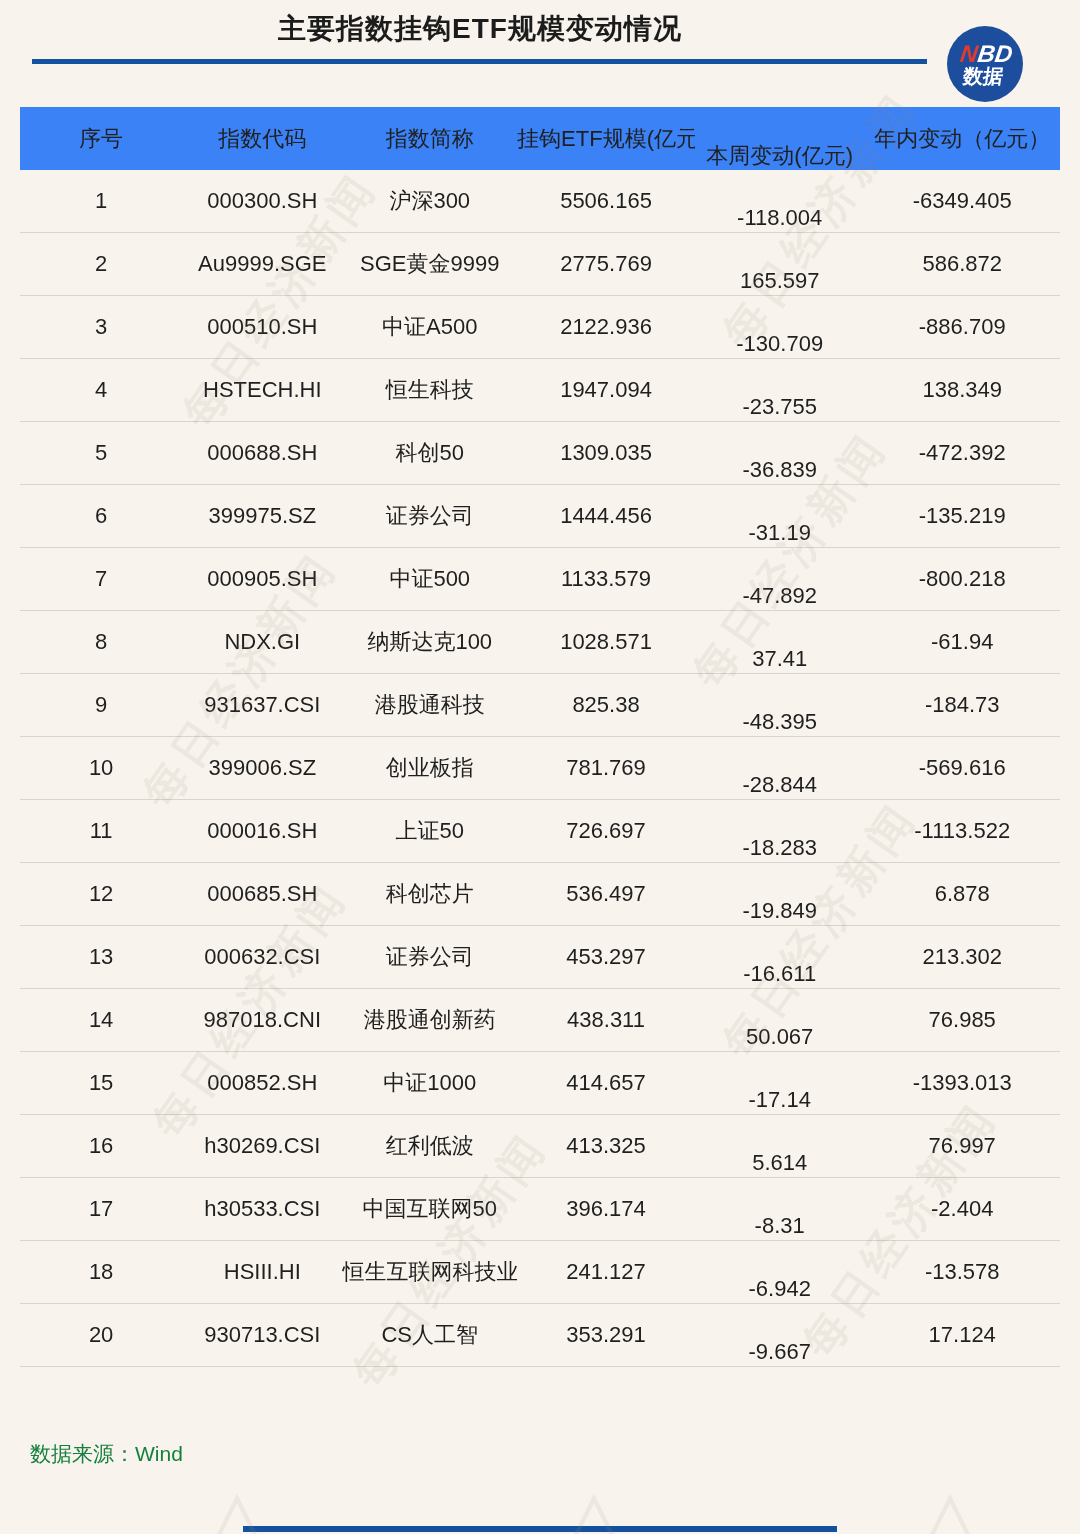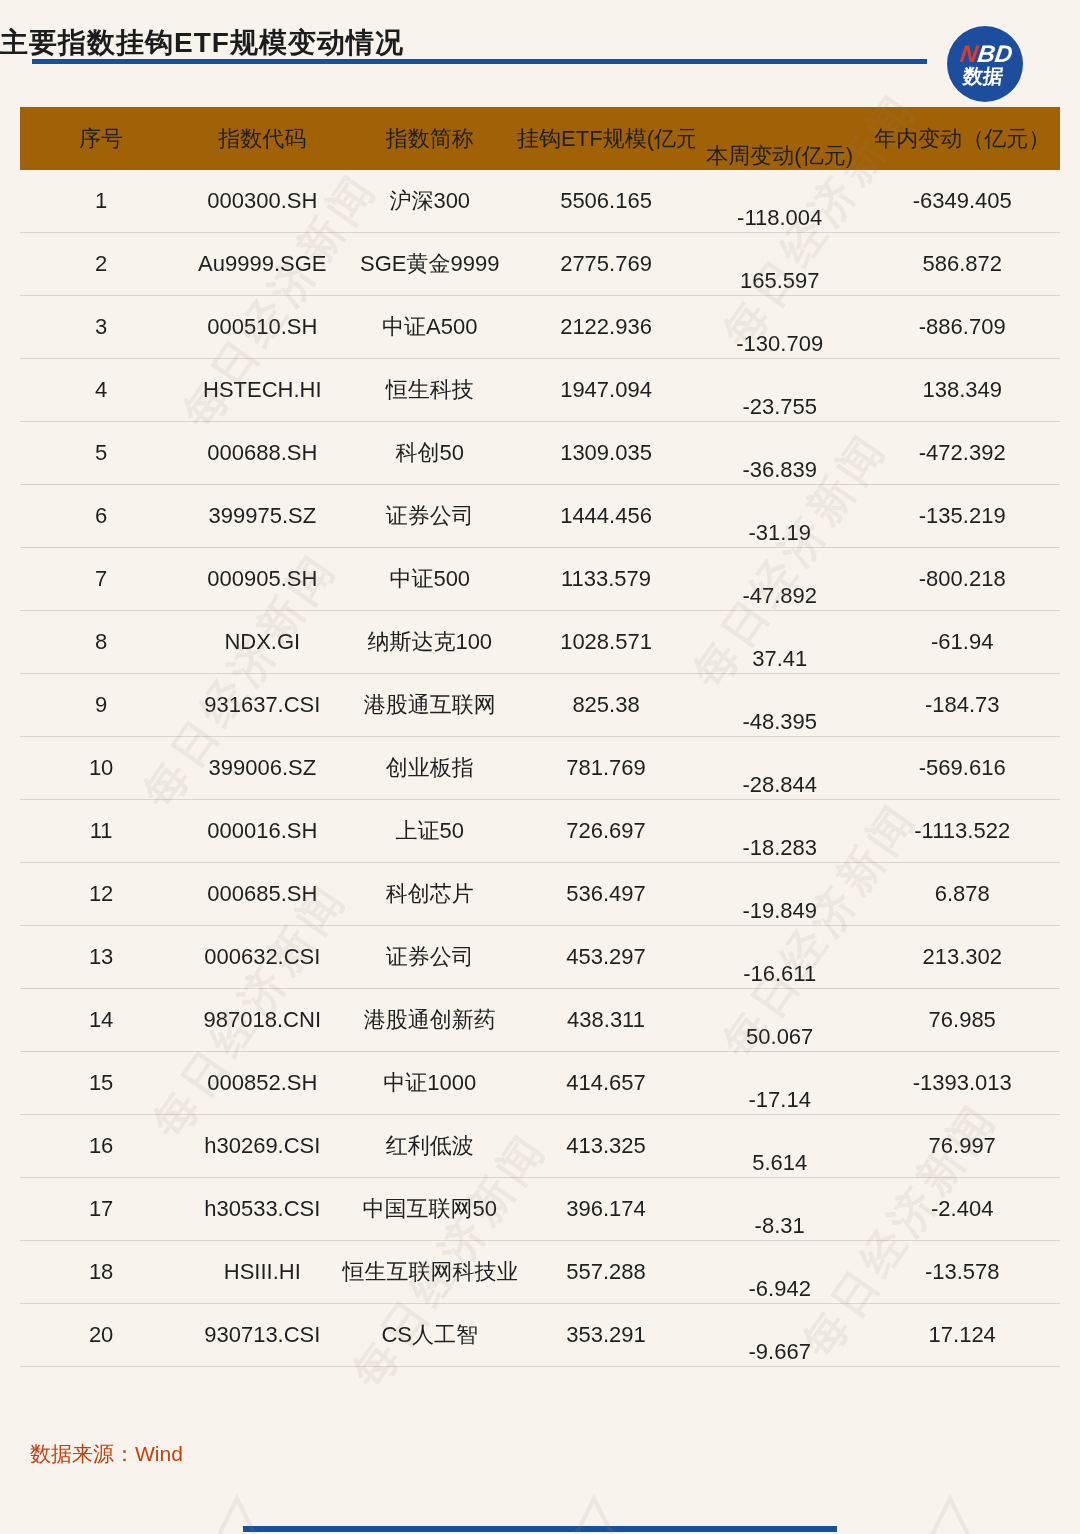--- a/index.html
+++ b/index.html
@@ -9,22 +9,22 @@
   }
   .page{
     position:relative;
     width:1080px;height:1534px;
     background:#f8f4ed;
     overflow:hidden;
     margin:0 auto;
   }
   
   .title{
-    position:absolute;left:0;top:24px;width:960px;
-    text-align:left;
+    position:absolute;left:0;top:10px;width:960px;
+    text-align:center;
     font-size:28px;font-weight:bold;color:#1c1c1c;
     letter-spacing:1px;
   }
   .title-rule{
     position:absolute;left:32px;top:59px;
     width:895px;height:5px;background:#14529f;
   }
   .logo{
     position:absolute;left:947px;top:26px;
     width:76px;height:76px;border-radius:50%;
@@ -35,41 +35,41 @@
   .logo-inner{transform:skewX(-8deg);text-align:center;}
   .logo-nbd{font-size:24px;font-weight:800;color:#ffffff;font-style:italic;}
   .logo-nbd .n{color:#e23b2e;}
   .logo-cn{font-size:20px;font-weight:800;color:#ffffff;}
   
   .table{
     position:absolute;left:20px;top:107px;width:1040px;
   }
   .thead{
     display:flex;align-items:center;height:63px;
-    background:#a16207;
+    background:#3b82f6;
   }
   .tr{
     display:flex;align-items:center;height:62px;
     border-bottom:1px solid #d9d4cd;
   }
   .th,.td{
     text-align:center;color:#1f1f1f;font-size:22px;
     white-space:nowrap;overflow:hidden;
   }
   .th{font-weight:500;}
   .c1{width:15.6%;}
   .c2{width:15.4%;text-align:center;}
   .c3{width:16.8%;}
   .c4{width:17.1%;}
   .c5{width:16.3%;margin-top:34px;}
   .c6{width:18.8%;}
   
   .source{
     position:absolute;left:30px;top:1440px;
-    font-size:21px;color:#c2410c;
+    font-size:21px;color:#15803d;
   }
   .bottom-bar{
     position:absolute;left:243px;top:1526px;
     width:594px;height:6px;background:#14529f;
   }
   
   .wm{
     position:absolute;z-index:3;pointer-events:none;
     font-size:44px;font-weight:bold;letter-spacing:6px;
     color:rgba(150,130,110,0.10);
@@ -178,21 +178,21 @@
       <div class="td c1">8</div>
       <div class="td c2">NDX.GI</div>
       <div class="td c3">纳斯达克100</div>
       <div class="td c4">1028.571</div>
       <div class="td c5">37.41</div>
       <div class="td c6">-61.94</div>
     </div>
     <div class="tr">
       <div class="td c1">9</div>
       <div class="td c2">931637.CSI</div>
-      <div class="td c3">港股通互联网</div>
+      <div class="td c3">港股通科技</div>
       <div class="td c4">825.38</div>
       <div class="td c5">-48.395</div>
       <div class="td c6">-184.73</div>
     </div>
     <div class="tr">
       <div class="td c1">10</div>
       <div class="td c2">399006.SZ</div>
       <div class="td c3">创业板指</div>
       <div class="td c4">781.769</div>
       <div class="td c5">-28.844</div>
@@ -251,21 +251,21 @@
       <div class="td c2">h30533.CSI</div>
       <div class="td c3">中国互联网50</div>
       <div class="td c4">396.174</div>
       <div class="td c5">-8.31</div>
       <div class="td c6">-2.404</div>
     </div>
     <div class="tr">
       <div class="td c1">18</div>
       <div class="td c2">HSIII.HI</div>
       <div class="td c3">恒生互联网科技业</div>
-      <div class="td c4">557.288</div>
+      <div class="td c4">241.127</div>
       <div class="td c5">-6.942</div>
       <div class="td c6">-13.578</div>
     </div>
     <div class="tr">
       <div class="td c1">20</div>
       <div class="td c2">930713.CSI</div>
       <div class="td c3">CS人工智</div>
       <div class="td c4">353.291</div>
       <div class="td c5">-9.667</div>
       <div class="td c6">17.124</div>

